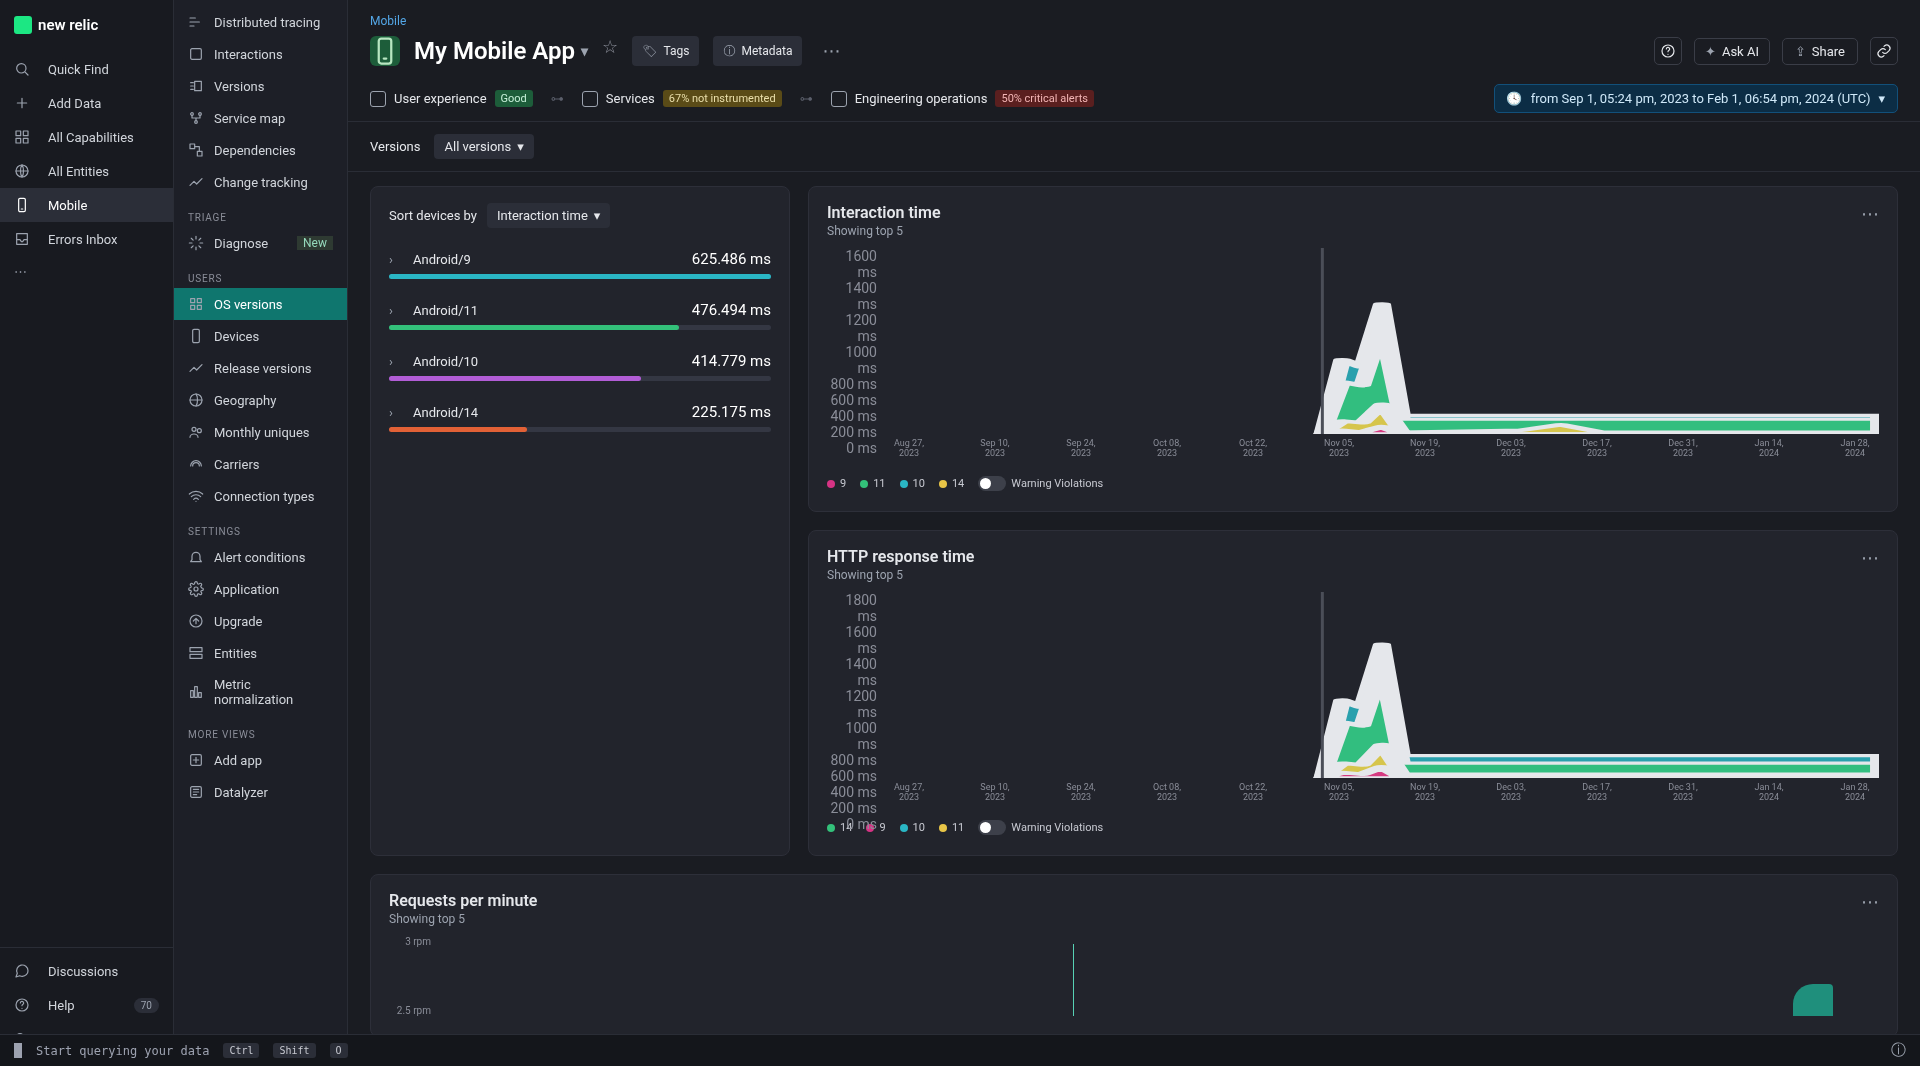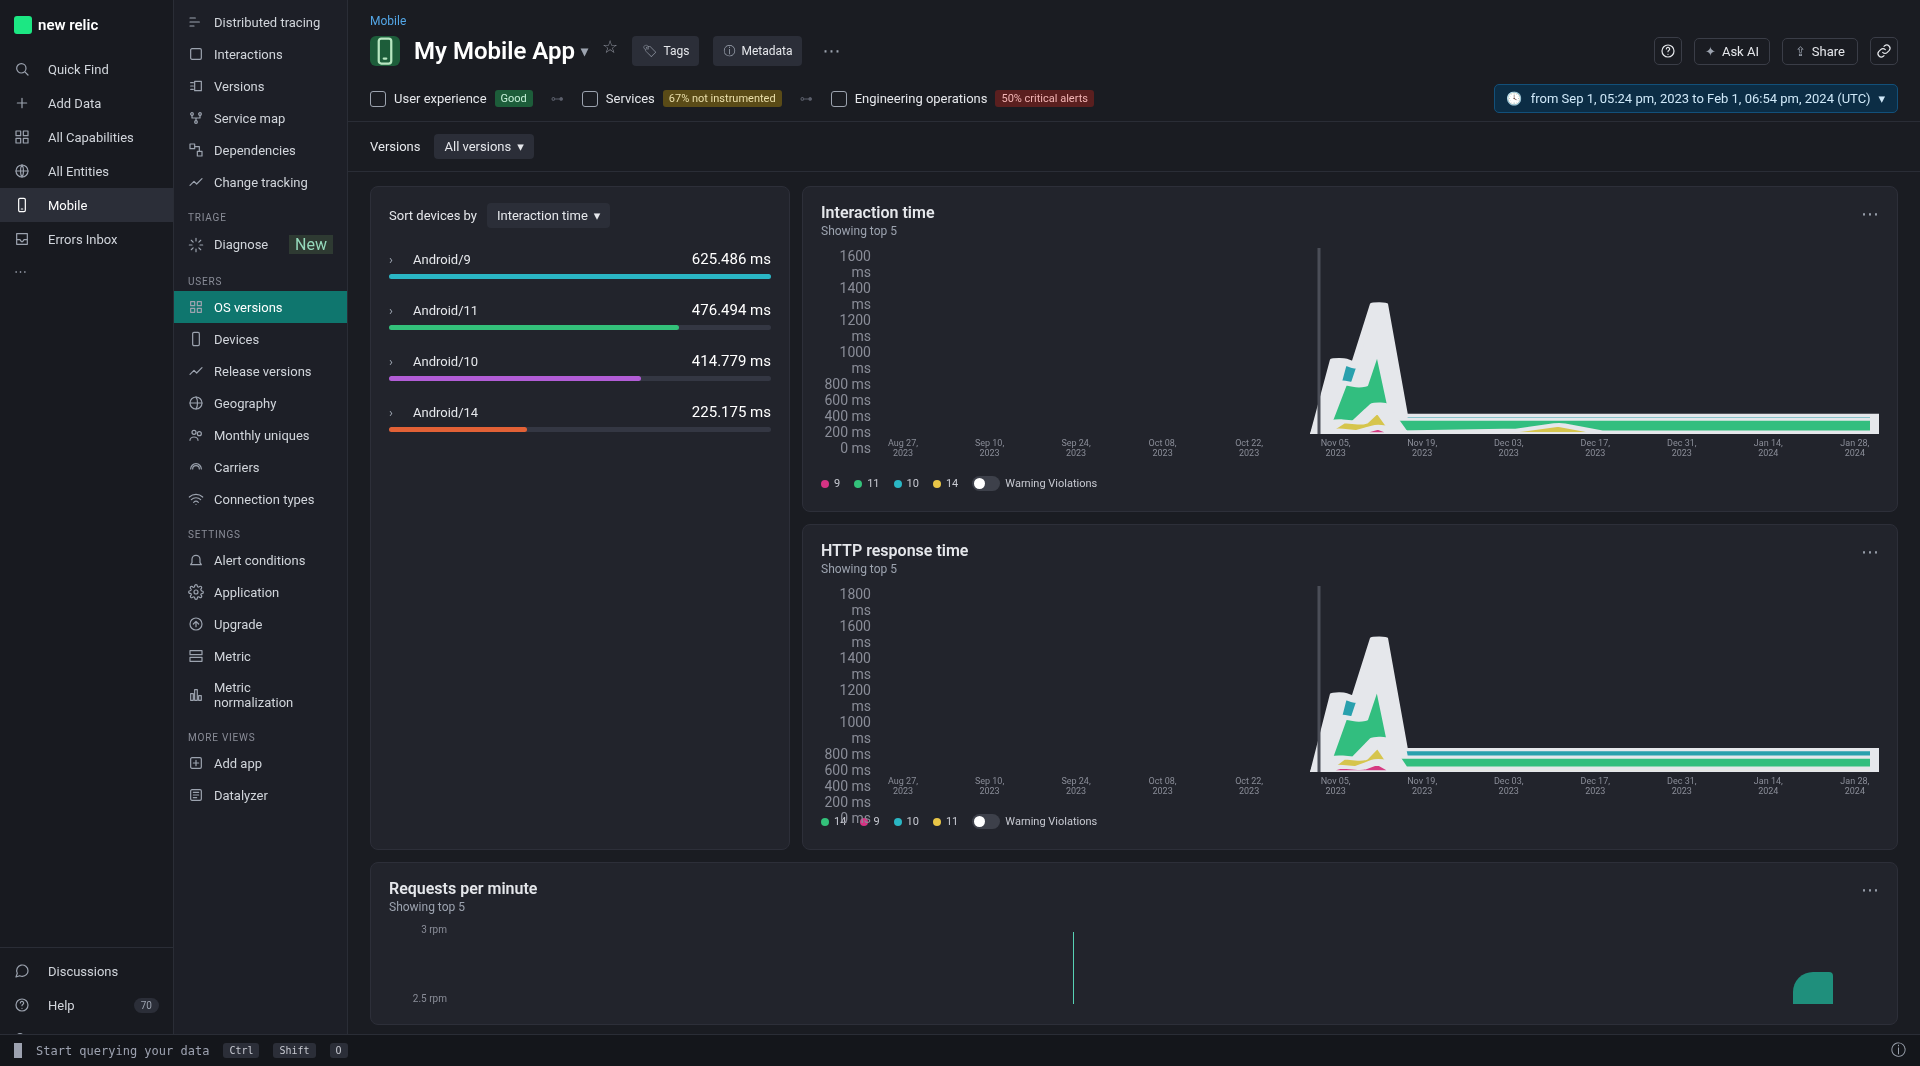--- a/index.html
+++ b/index.html
@@ -61,21 +61,21 @@
   padding: 8px 14px;
   cursor:pointer;
   color:#d1d5db;
 }
 .sub-item.active { background:#0f766e; color:#fff; }
 .sub-item .icon { width:16px; height:16px; color:#9ca3af; }
 .section-hdr {
   font-size:10px; letter-spacing:.08em; text-transform:uppercase;
   color:#8a8d98; padding: 14px 14px 4px;
 }
-.new-pill { margin-left:auto; background:#2e3a32; color:#95d9bb; border-radius:0; font-size:16px; padding:0 6px; }
+.new-pill { margin-left:auto; background:#2e3a32; color:#95d9bb; border-radius:0; font-size:12px; padding:0 6px; }
 
 
 .main { display:flex; flex-direction:column; overflow:hidden; }
 
 
 .crumb { color:#53a6e6; padding:14px 22px 4px; cursor:pointer; font-size:12px; }
 .page-title-row {
   display:flex; gap:14px; padding:4px 22px 10px;
 }
 .entity-icon {
@@ -117,21 +117,21 @@
 
 .toolbar {
   display:flex; align-items:center; gap:14px; padding:12px 22px;
   border-bottom:1px solid #2a2d36;
 }
 .drop-pill {
   background:#2b2e38; border-radius:4px; padding:5px 10px; display:flex; align-items:center; gap:6px; cursor:pointer;
 }
 
 
-.content-scroll { flex:1; overflow-y:auto; padding: 14px 22px 60px; display:grid; grid-template-columns: 420px 1fr; gap:12px; grid-auto-rows:min-content; }
+.content-scroll { flex:1; overflow-y:auto; padding: 14px 22px 60px; display:grid; grid-template-columns: 420px 1fr; gap:18px; grid-auto-rows:min-content; }
 
 
 .card {
   background:#22242c; border:1px solid #2d2f39; border-radius:8px;
   padding:16px 18px 20px;
 }
 .card-head { display:flex; align-items:flex-start; justify-content:space-between; margin-bottom:10px; }
 .card-title { font-size:16px; font-weight:600; }
 .card-sub { font-size:12px; color:#9ca3af; margin-top:2px; }
 .card-menu { font-size:18px; color:#9ca3af; cursor:pointer; }
@@ -154,21 +154,21 @@
 .chart-xaxis { position:absolute; left:58px; right:0; bottom:0; display:flex; justify-content:space-between; font-size:9px; color:#8a8d98; }
 .chart-xaxis span { width:48px; text-align:center; }
 .legend { display:flex; align-items:center; gap:14px; margin-top:18px; font-size:11px; color:#c7c9d1; flex-wrap:wrap; }
 .legend-item { display:inline-flex; align-items:center; gap:5px; }
 .legend-dot { width:8px; height:8px; border-radius:50%; display:inline-block; }
 .pill-toggle { width:28px; height:15px; border-radius:8px; background:#3d404a; position:relative; }
 .pill-toggle::after { content:""; position:absolute; left:2px; top:2px; width:11px; height:11px; border-radius:50%; background:#fff; }
 
 
 .rpm-chart { height:80px; position:relative; margin-top:10px; }
-.rpm-y { position:absolute; left:16px; top:0; bottom:0; width:48px; font-size:10px; color:#8a8d98; display:flex; flex-direction:column; justify-content:space-between; text-align:right; padding-right:6px; }
+.rpm-y { position:absolute; left:0; top:0; bottom:0; width:48px; font-size:10px; color:#8a8d98; display:flex; flex-direction:column; justify-content:space-between; text-align:right; padding-right:6px; }
 .rpm-plot { position:absolute; left:50px; right:0; top:0; bottom:0; }
 .rpm-plot .spike { position:absolute; width:1px; background:#57d1b4; bottom:0; }
 
 
 .repl-bar {
   position:fixed; bottom:0; left:0; right:0; height:32px;
   background:#14161b; border-top:1px solid #2a2d36;
   display:flex; align-items:center; padding:0 14px; gap:14px;
   font-family: ui-monospace, Menlo, monospace; font-size:12px; color:#9da2b0;
 }
@@ -397,21 +397,21 @@
             <circle cx="12" cy="12" r="9"></circle>
             <path d="M12 16V8M8 12l4-4 4 4"></path>
           </svg></span>
       <span>Upgrade</span>
     </div>
     <div class="sub-item">
       <span class="icon"><svg viewBox="0 0 24 24">
             <rect x="3" y="4" width="18" height="6"></rect>
             <rect x="3" y="14" width="18" height="6"></rect>
           </svg></span>
-      <span>Metric</span>
+      <span>Entities</span>
     </div>
     <div class="sub-item">
       <span class="icon"><svg viewBox="0 0 24 24">
             <rect x="4" y="10" width="4" height="10"></rect>
             <rect x="10" y="4" width="4" height="16"></rect>
             <rect x="16" y="13" width="4" height="7"></rect>
           </svg></span>
       <span>Metric normalization</span>
     </div>
 

